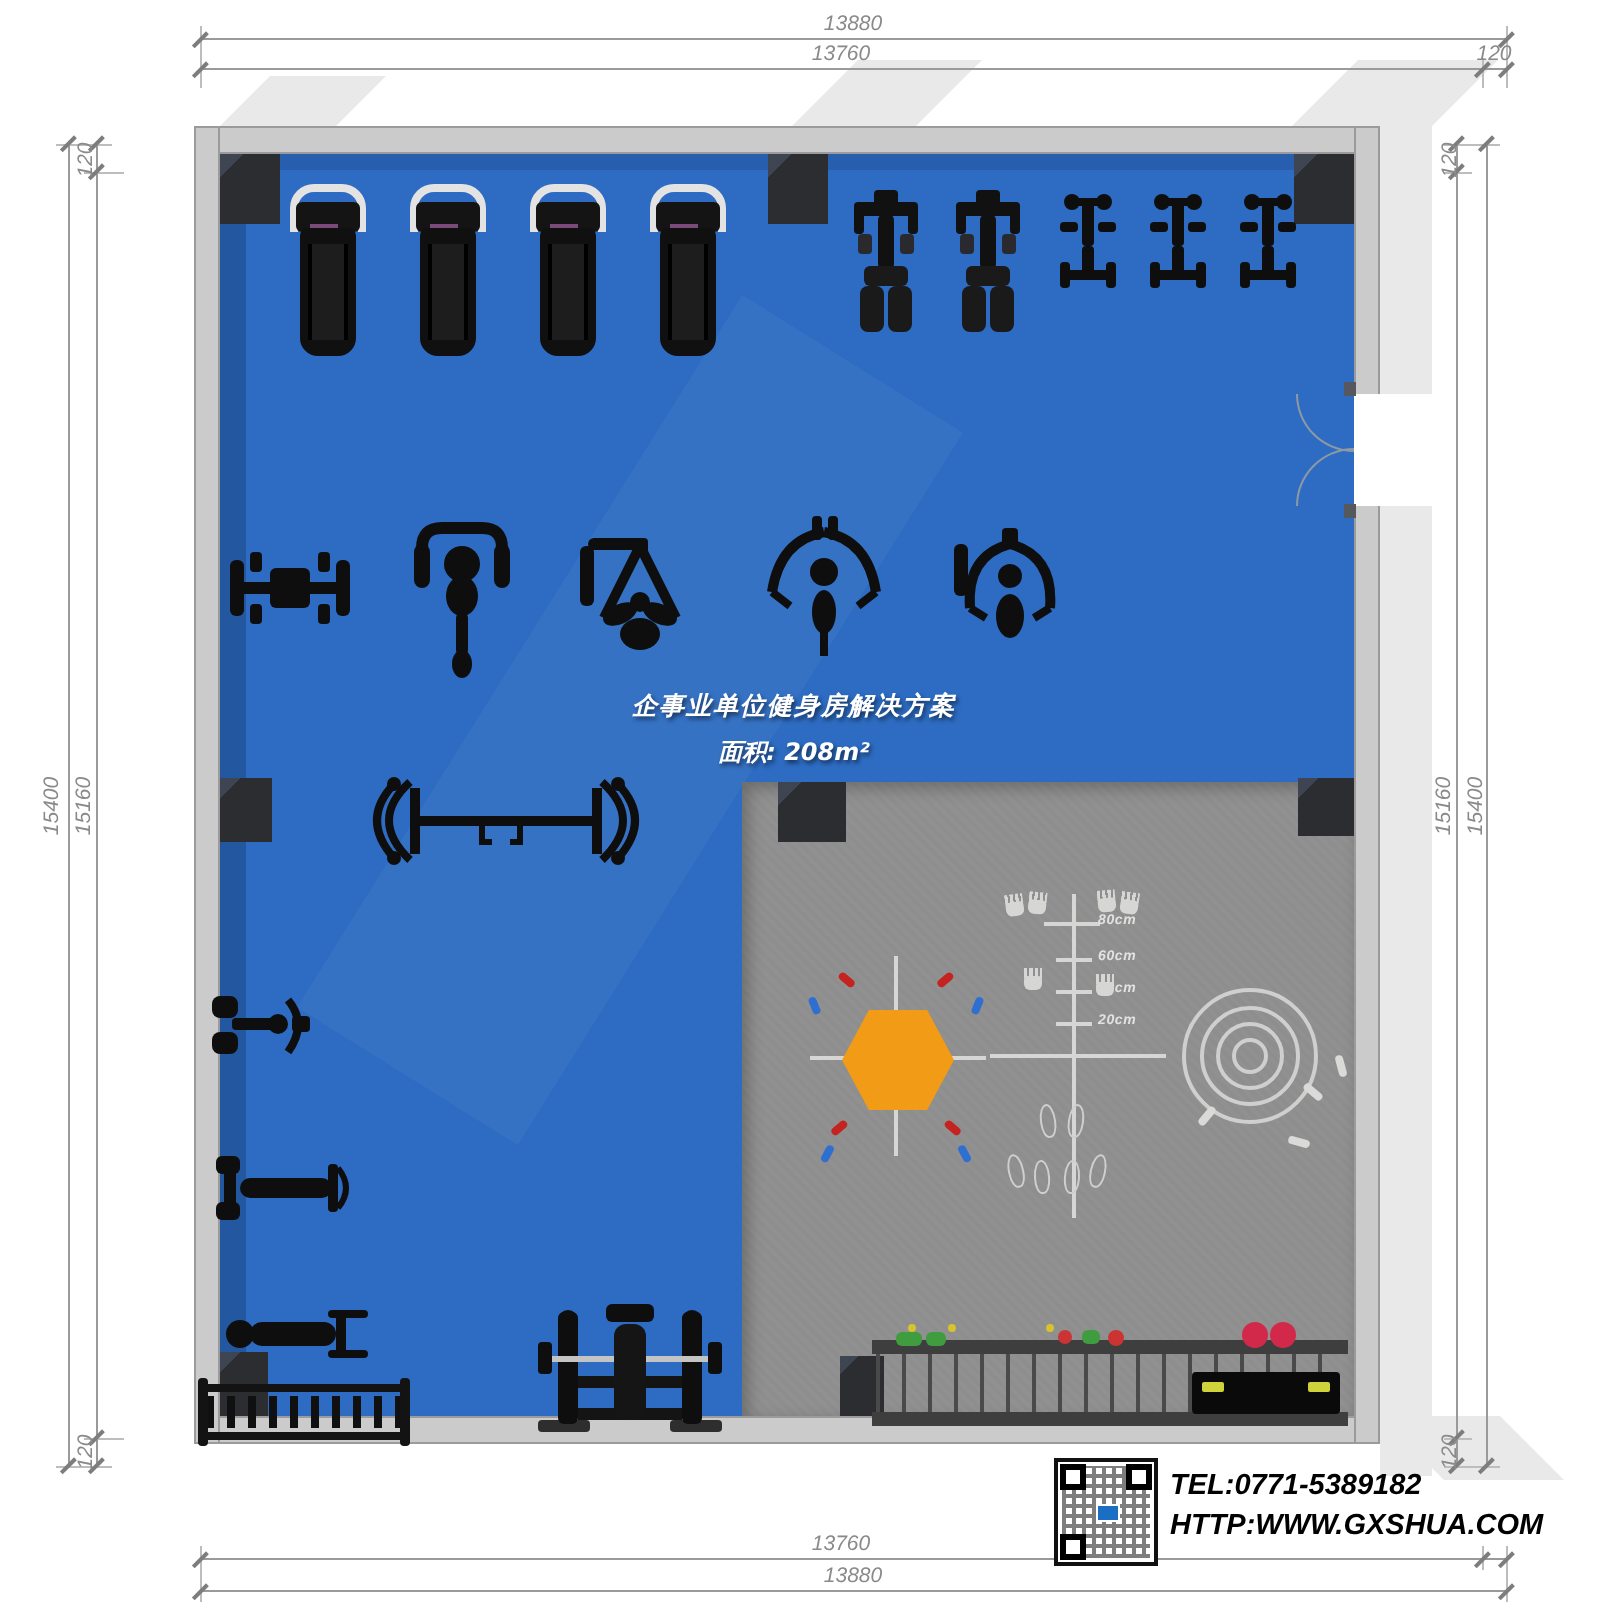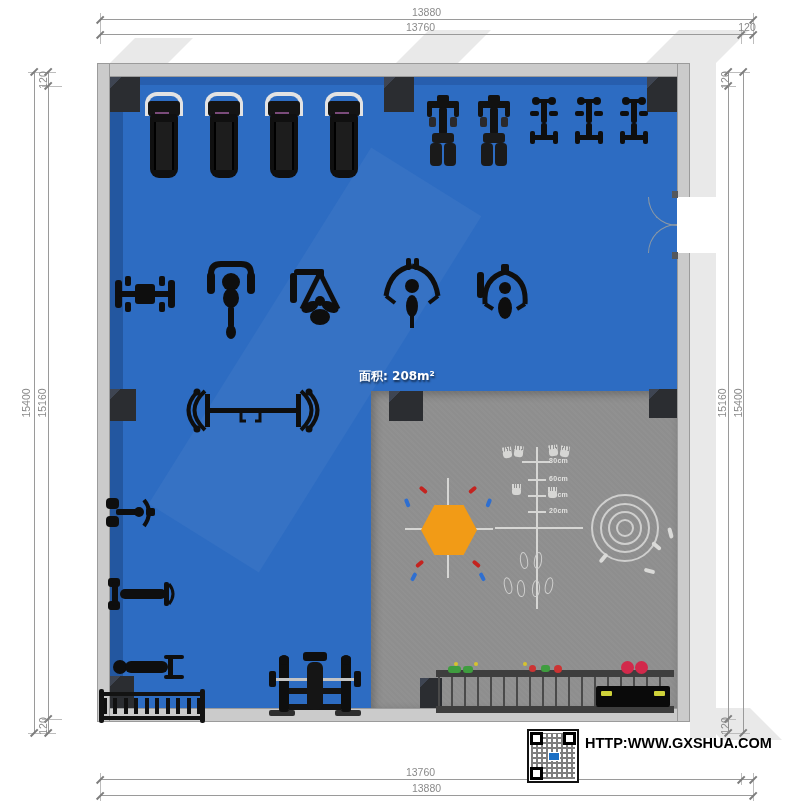--- a/index.html
+++ b/index.html
@@ -1,17 +1,17 @@
 <!DOCTYPE html>
 <html style="--floor-blue: #2d6cc2; --zone-gray: #8e8e8e; --wall-gray: #cbcbcb; --column-dark: #2b2d31; --equipment-black: #0e0e0e; --hex-orange: #f29b16; --mark-red: #c4231f; --mark-blue: #2f6fd0; --dim-line: #9a9a9a; --dim-text: #8a8a8a; --marking-white: #d6d6d4;"><head>
 <meta charset="utf-8">
 <style>
   html,body{margin:0;padding:0;background:#ffffff;width:800px;height:807px;overflow:hidden;}
   *{box-sizing:border-box;}
-  .canvas{position:relative;width:800px;height:807px;background:#fff;font-family:"DejaVu Sans",sans-serif;}
+  .canvas{position:relative;width:800px;height:807px;background:#fff;font-family:"DejaVu Sans",sans-serif;font-style:italic;}
 
   
   .ext{position:absolute;background:#e9e9e9;}
   .skew-up{transform:skewX(-45deg);transform-origin:bottom left;}
   .skew-dn{transform:skewX(45deg);transform-origin:top left;}
 
   
   .wall{position:absolute;background:#cbcbcb;border:1px solid #9b9b9b;}
   .floor-blue{position:absolute;background:var(--floor-blue,#2d6cc2);}
   .floor-gray{position:absolute;background:var(--zone-gray,#8e8e8e);
@@ -502,26 +502,28 @@
     <div class="blob" style="left:105px;top:-5px;width:9px;height:7px;background:#3f9d3f;border-radius:3px;"></div>
     <div class="blob" style="left:118px;top:-5px;width:8px;height:8px;background:#cc3333;"></div>
     <div class="blob" style="left:185px;top:-9px;width:13px;height:13px;background:#d2294b;"></div>
     <div class="blob" style="left:199px;top:-9px;width:13px;height:13px;background:#d2294b;"></div>
     <div class="mat" style="left:160px;top:16px;width:74px;height:21px;">
       <div class="mat-mark" style="left:5px;top:5px;width:11px;height:5px;"></div>
       <div class="mat-mark" style="left:58px;top:5px;width:11px;height:5px;"></div>
     </div>
   </div>
 
+  <div class="plan-title" style="left:277px;top:345px;width:240px;font-size:12.5px;letter-spacing:1px;">企事业单位健身房解决方案</div>
   <div class="plan-title" style="left:277px;top:368px;width:240px;font-size:12px;">面积: 208m²</div>
 
   <div class="qr" style="left:527px;top:729px;">
     <div class="noise"></div>
     <div class="eye" style="left:1px;top:1px;"></div>
     <div class="eye" style="right:1px;top:1px;"></div>
     <div class="eye" style="left:1px;bottom:1px;"></div>
     <div class="logo"></div>
   </div>
   <div class="company" style="left:585px;top:731px;width:215px;">
+    <div class="co-line">TEL:0771-5389182</div>
     <div class="co-line">HTTP:WWW.GXSHUA.COM</div>
   </div>
 
 </div>
 
 </body></html>

